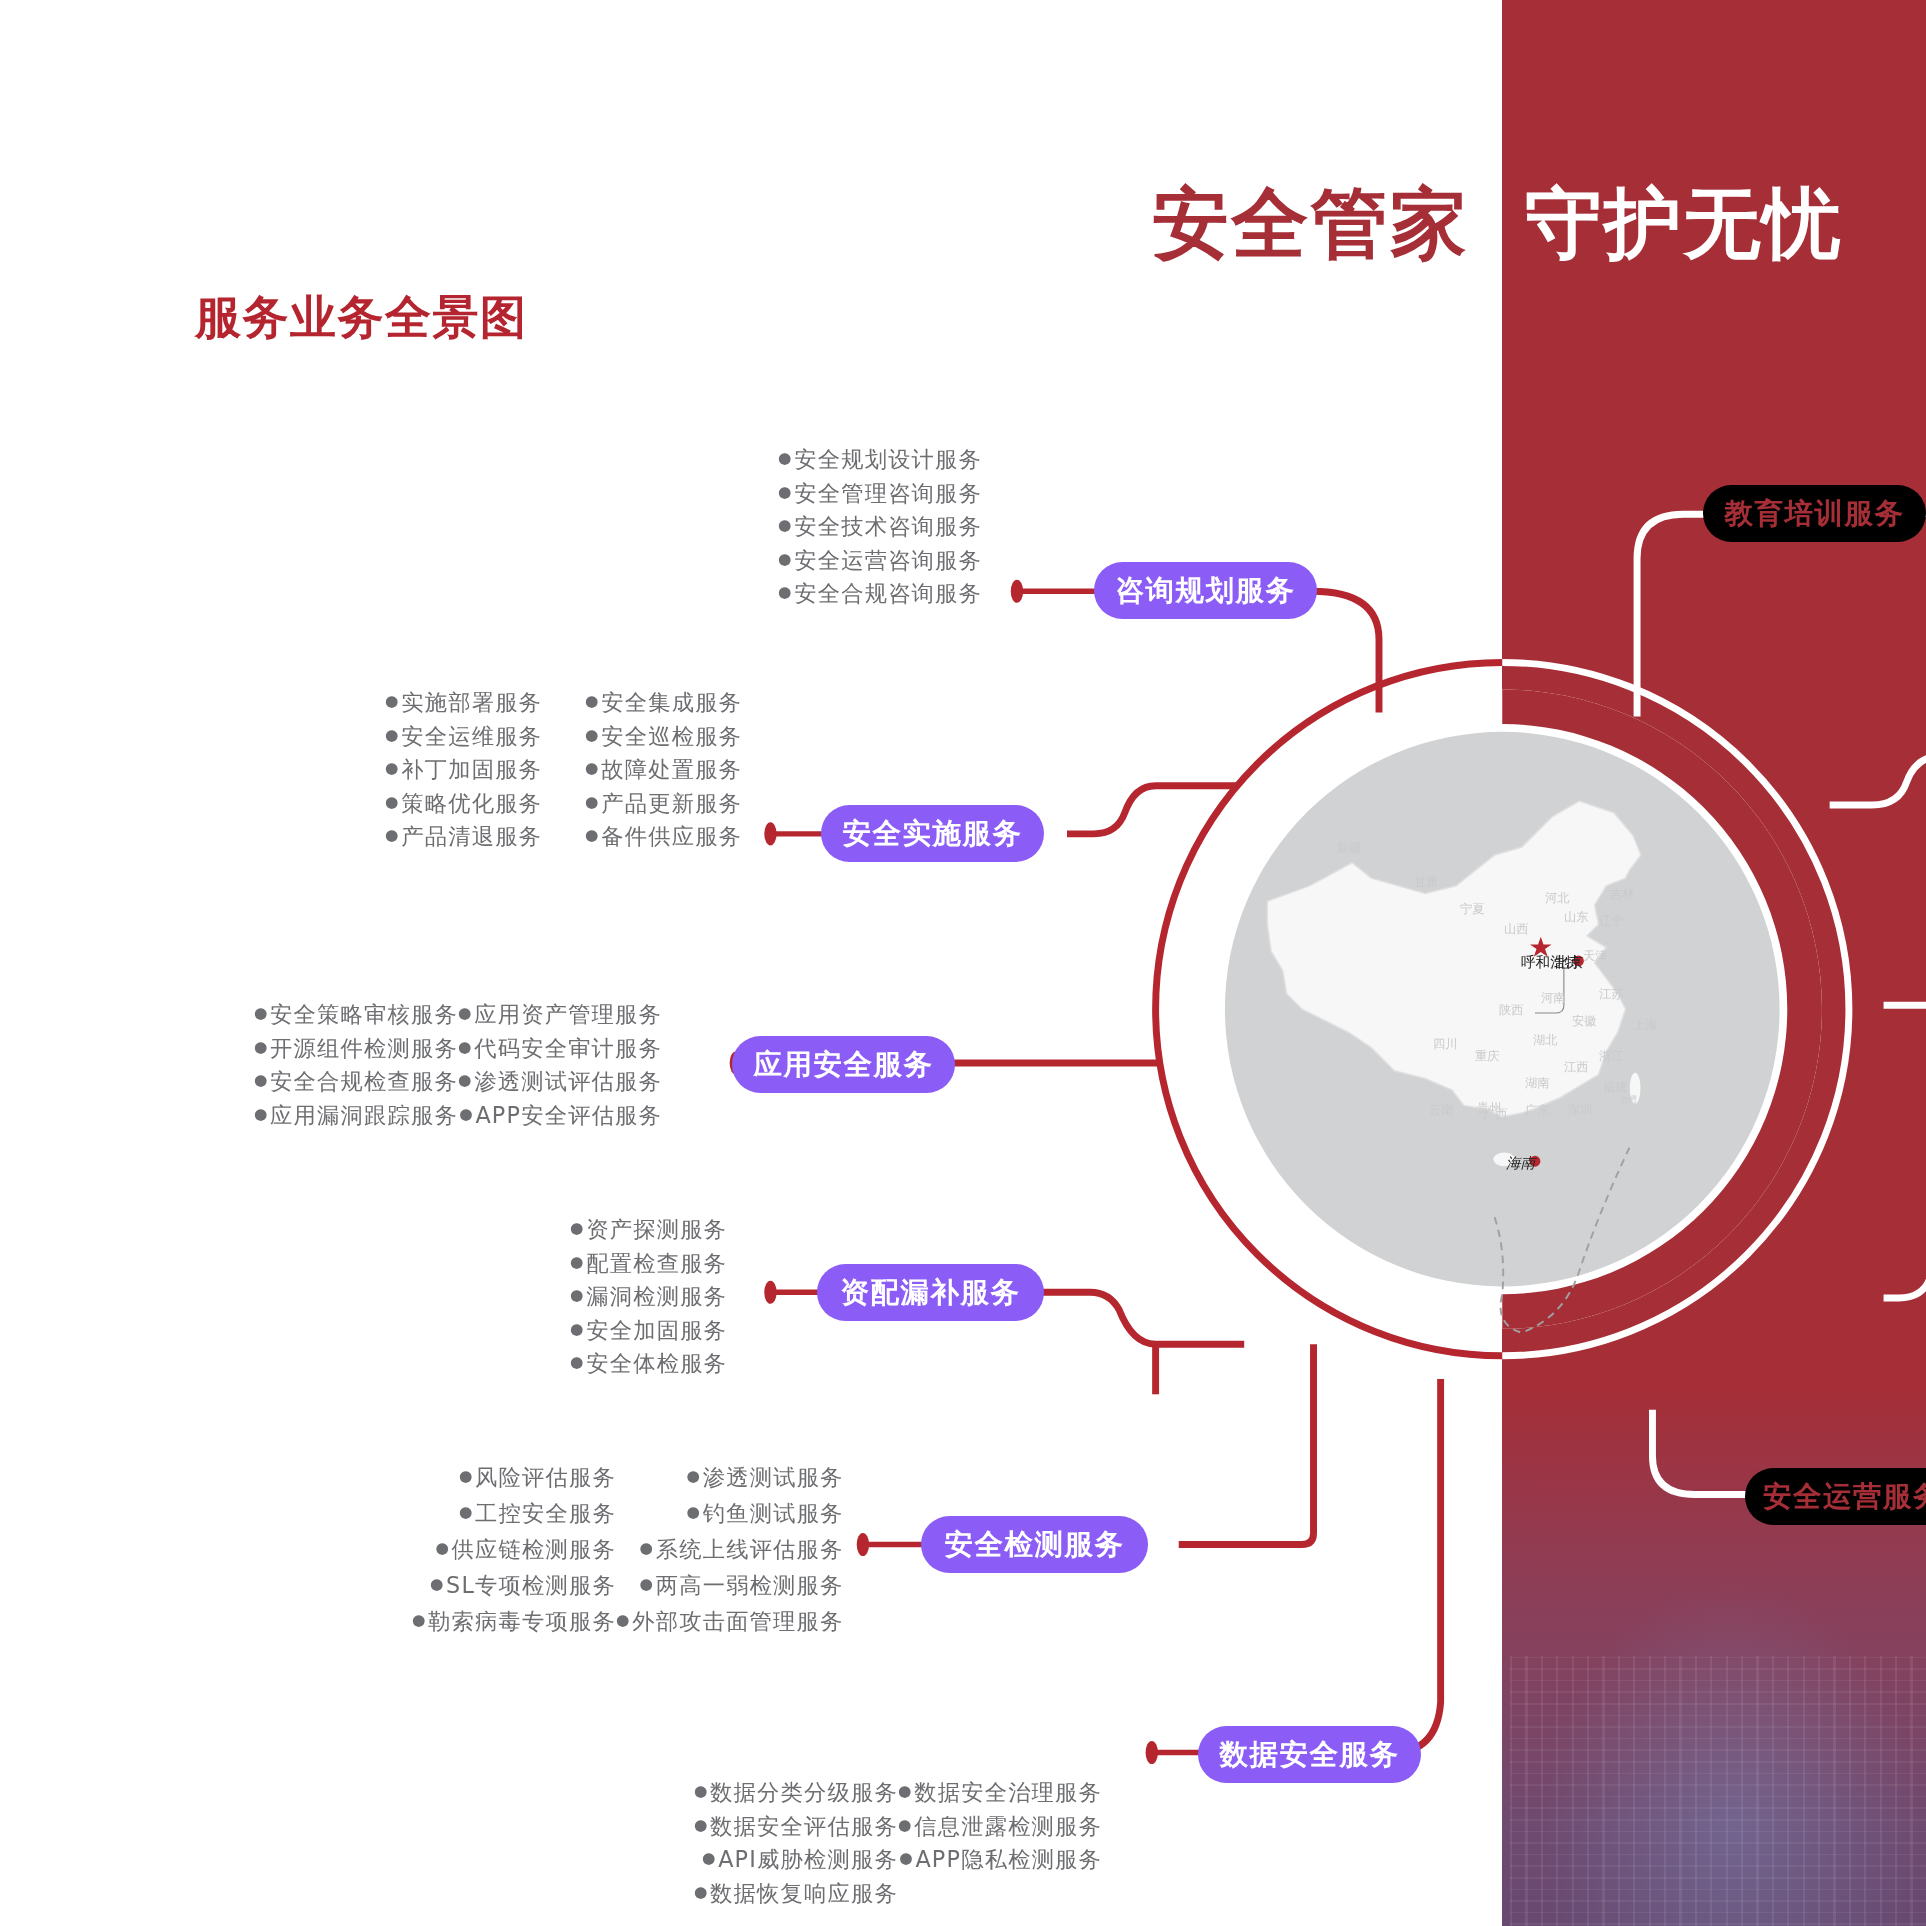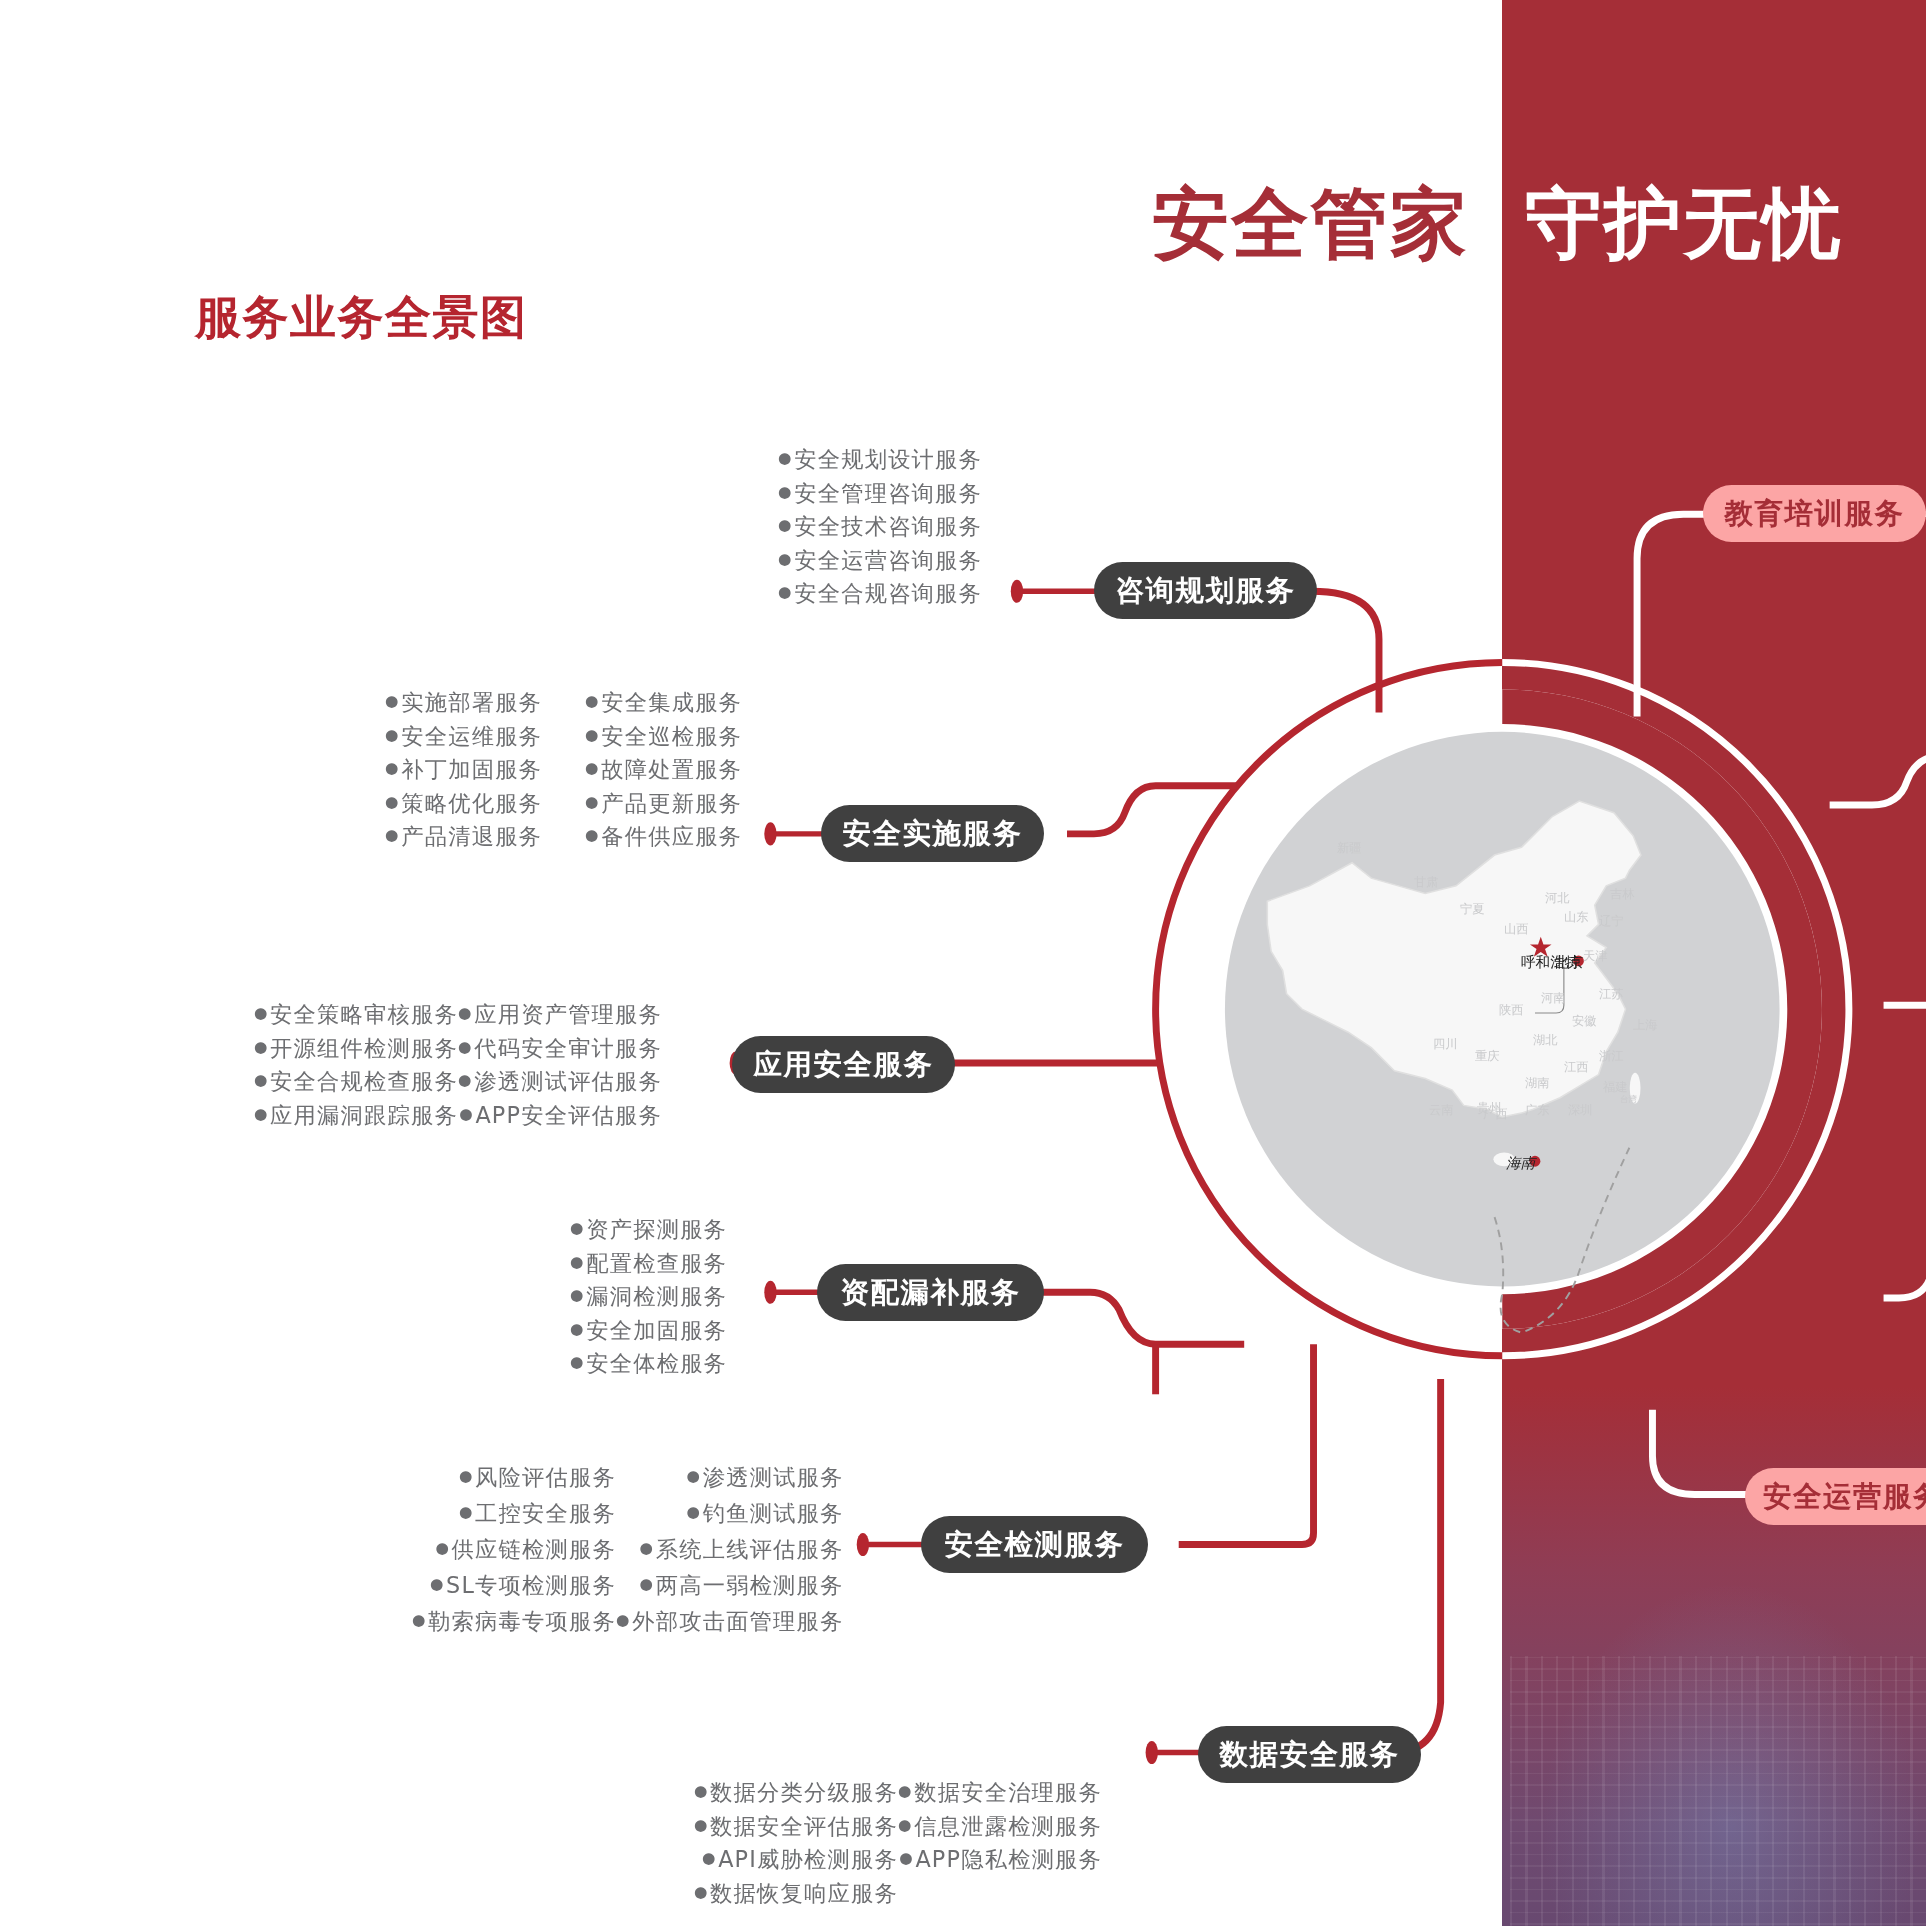--- a/index.html
+++ b/index.html
@@ -14,22 +14,22 @@
   .grid-lines { position:absolute; left:1510px; top:1656px; width:462px; height:443px;
     background-image: repeating-linear-gradient(90deg, rgba(255,255,255,0.08) 0 2.3px, rgba(0,0,0,0) 2.3px 15.4px),
                       repeating-linear-gradient(0deg, rgba(255,255,255,0.06) 0 1.5px, rgba(0,0,0,0) 1.5px 11.6px); }
   .hand { position:absolute; }
   .title-left { position:absolute; left:1152px; top:173px; font-size:77px; font-weight:bold; color:#a52e37; letter-spacing:2.3px; }
   .title-right { position:absolute; left:1525px; top:173px; font-size:77px; font-weight:bold; color:#fff; letter-spacing:2.3px; }
   .section-title { position:absolute; left:195px; top:287px; font-size:46px; font-weight:bold; color:#b5252f; letter-spacing:1.5px; }
   svg.lines { position:absolute; left:0; top:0; }
   .pill { position:absolute; height:57px; border-radius:28.5px / 28.5px; display:flex; align-items:center; justify-content:center;
           font-size:28.5px; font-weight:bold; letter-spacing:1.5px; box-sizing:border-box; }
-  .pill.red { background:#404040; color:#fff; }
-  .pill.white { background:#fca5a5; color:#a52e37; }
+  .pill.red { background:#8b5cf6; color:#fff; }
+  .pill.white { background:#000000; color:#a52e37; }
   .list { position:absolute; font-size:22.3px; line-height:32px; letter-spacing:1.2px; }
   .list.gray { color:#6d6e71;text-align:right; }
   .list .item::before { content:"●"; font-size:15.4px; vertical-align:middle; margin-right:1.5px; position:relative; top:-2.3px; }
   .cols { display:flex; gap:0; }
   .cols > div { }
   .map-label { position:absolute; font-size:14.6px; color:#222; }
   .prov { position:absolute; font-size:12.3px; color:#c9cacc; }
 </style>
 </head>
 <body>

